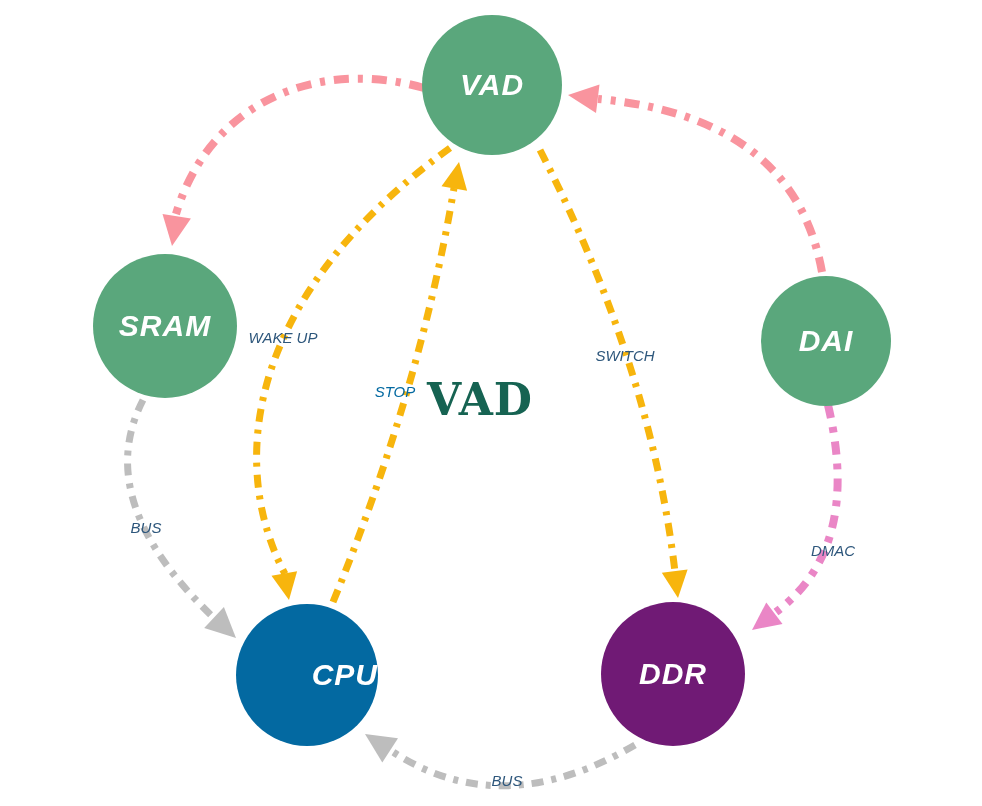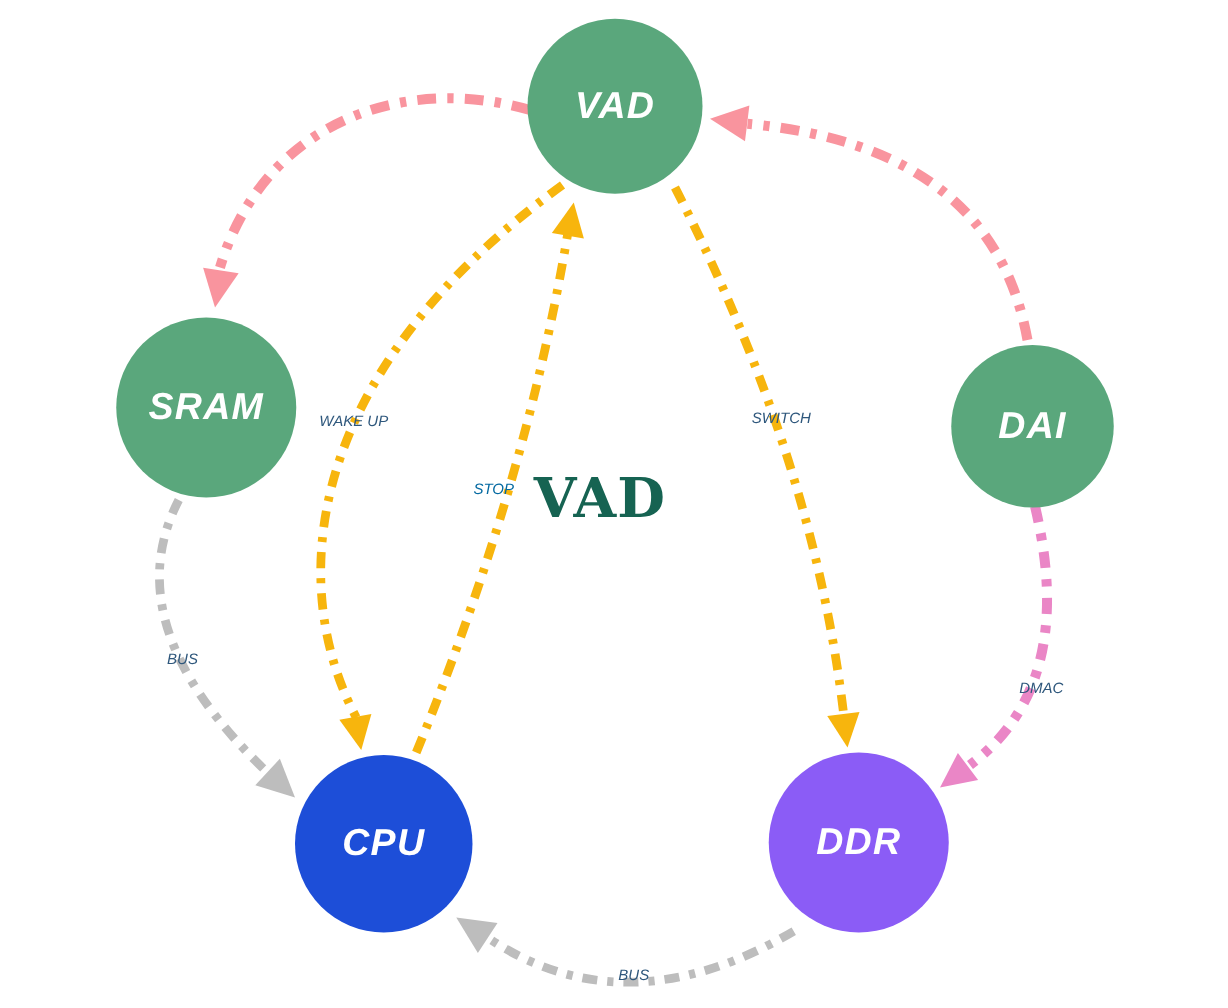--- a/index.html
+++ b/index.html
@@ -42,21 +42,21 @@
     font-family: "DejaVu Serif", serif;
     font-weight: bold;
     font-size: 44px;
     letter-spacing: 1px;
     white-space: nowrap;
   }
   .edge-label {
     position: absolute;
     transform: translate(-50%, -50%);
     font-style: italic;
-    font-size: 12px;
+    font-size: 15px;
     white-space: nowrap;
   }
 </style>
 </head>
 <body>
 
 <div class="canvas" style="background: rgb(255, 255, 255);">
 
   <svg class="edges-layer" xmlns="http://www.w3.org/2000/svg" viewBox="0 0 982 806">
       <path d="M 424 88 C 320 58 210 100 176 214" fill="none" stroke="#F9949E" stroke-width="8" stroke-dasharray="15 9 5 9" stroke-linecap="butt"></path>
@@ -79,29 +79,29 @@
 
   <div class="node" style="left: 422px; top: 15px; width: 140px; height: 140px; background: rgb(90, 167, 124);">
     <span style="color: rgb(255, 255, 255);">VAD</span>
   </div>
   <div class="node" style="left: 761px; top: 276px; width: 130px; height: 130px; background: rgb(90, 167, 124);">
     <span style="color: rgb(255, 255, 255);">DAI</span>
   </div>
   <div class="node" style="left: 93px; top: 254px; width: 144px; height: 144px; background: rgb(90, 167, 124);">
     <span style="color: rgb(255, 255, 255);">SRAM</span>
   </div>
-  <div class="node" style="left: 236px; top: 604px; width: 142px; height: 142px; background: #1d4ed8;">
+  <div class="node" style="left: 236px; top: 604px; width: 142px; height: 142px; background: #0369a1; justify-content: flex-end;">
     <span style="color: rgb(255, 255, 255);">CPU</span>
   </div>
-  <div class="node" style="left: 615px; top: 602px; width: 144px; height: 144px; background: #8b5cf6;">
+  <div class="node" style="left: 601px; top: 602px; width: 144px; height: 144px; background: #701a75;">
     <span style="color: rgb(255, 255, 255);">DDR</span>
   </div>
 
   <div class="center-title" style="left: 480px; top: 399px; color: rgb(22, 99, 82);">VAD</div>
 
   <div class="edge-label" style="left: 283px; top: 337px; color: rgb(46, 87, 124);">WAKE UP</div>
   <div class="edge-label" style="left: 395px; top: 391px; color: #0369a1;">STOP</div>
-  <div class="edge-label" style="left: 625px; top: 334px; color: rgb(46, 87, 124);">SWITCH</div>
+  <div class="edge-label" style="left: 625px; top: 355px; color: rgb(46, 87, 124);">SWITCH</div>
   <div class="edge-label" style="left: 146px; top: 527px; color: rgb(46, 87, 124);">BUS</div>
   <div class="edge-label" style="left: 507px; top: 780px; color: rgb(46, 87, 124);">BUS</div>
   <div class="edge-label" style="left: 833px; top: 526px; color: rgb(46, 87, 124); margin-top: 24px;">DMAC</div>
 
 </div>
 
 </body></html>

